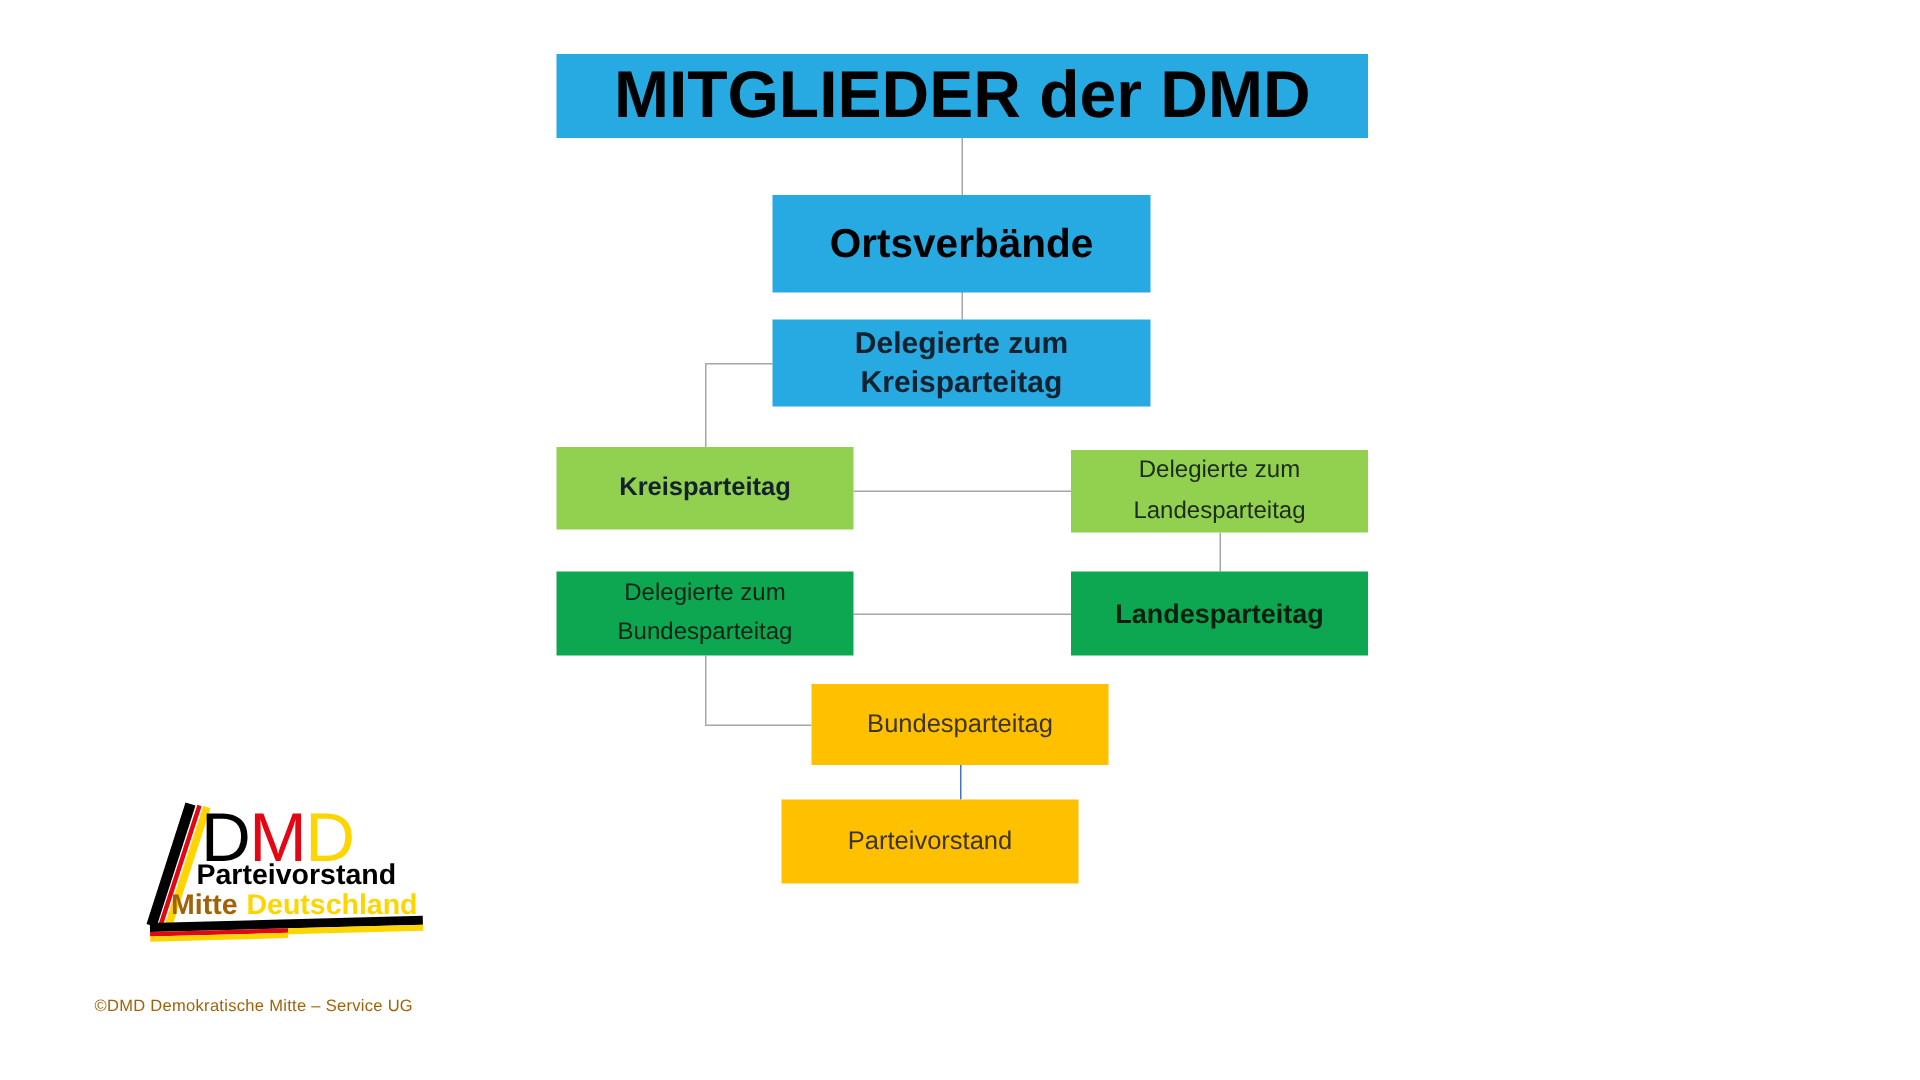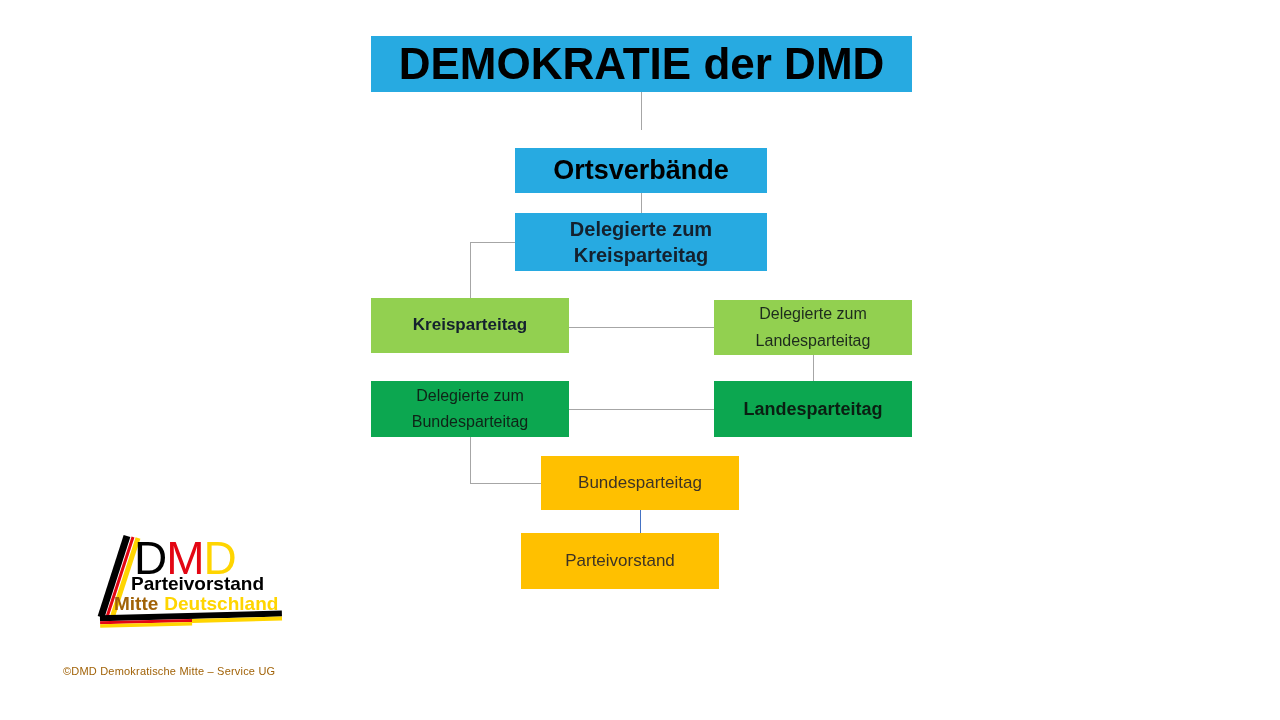--- a/index.html
+++ b/index.html
@@ -12,21 +12,21 @@
     position:absolute;display:flex;align-items:center;justify-content:center;
     text-align:center;white-space:pre-line;color:#111;line-height:1.45;
   }
   .blue{background:#27AAE1;}
   .green-light{background:#92D050;}
   .green-dark{background:#0CA750;}
   .gold{background:#FFC000;}
 
   #node-mitglieder{left:371px;top:36px;width:541px;height:56px;
     font-size:44px;font-weight:800;letter-spacing:0px;color:#000;white-space:nowrap;}
-  #node-ortsverbaende{left:515px;top:148px;width:252px;height:45px;
+  #node-ortsverbaende{left:515px;top:130px;width:252px;height:65px;
     font-size:27px;font-weight:800;color:#000;}
   #node-delegierte-kreisparteitag{left:515px;top:213px;width:252px;height:58px;
     font-size:20px;font-weight:600;line-height:1.3;color:#14212e;}
   #node-kreisparteitag{left:371px;top:298px;width:198px;height:55px;
     font-size:17px;font-weight:600;color:#14212e;}
   #node-delegierte-landesparteitag{left:714px;top:300px;width:198px;height:55px;
     font-size:16px;font-weight:400;line-height:1.65;color:#1d2b1d;}
   #node-delegierte-bundesparteitag{left:371px;top:381px;width:198px;height:56px;
     font-size:16px;font-weight:400;line-height:1.65;color:#0f2417;}
   #node-landesparteitag{left:714px;top:381px;width:198px;height:56px;
@@ -77,21 +77,21 @@
   <div class="c" id="c2"></div>
   <div class="c" id="c3a"></div>
   <div class="c" id="c3b"></div>
   <div class="c" id="c4"></div>
   <div class="c" id="c5"></div>
   <div class="c" id="c6"></div>
   <div class="c" id="c7a"></div>
   <div class="c" id="c7b"></div>
   <div class="c c-accent" id="c8"></div>
 
-  <div class="node blue" id="node-mitglieder">DEMOKRATIE der DMD</div>
+  <div class="node blue" id="node-mitglieder">MITGLIEDER der DMD</div>
   <div class="node blue" id="node-ortsverbaende">Ortsverbände</div>
   <div class="node blue" id="node-delegierte-kreisparteitag">Delegierte zum
 Kreisparteitag</div>
   <div class="node green-light" id="node-kreisparteitag">Kreisparteitag</div>
   <div class="node green-light" id="node-delegierte-landesparteitag">Delegierte zum
 Landesparteitag</div>
   <div class="node green-dark" id="node-delegierte-bundesparteitag">Delegierte zum
 Bundesparteitag</div>
   <div class="node green-dark" id="node-landesparteitag">Landesparteitag</div>
   <div class="node gold" id="node-bundesparteitag">Bundesparteitag</div>

